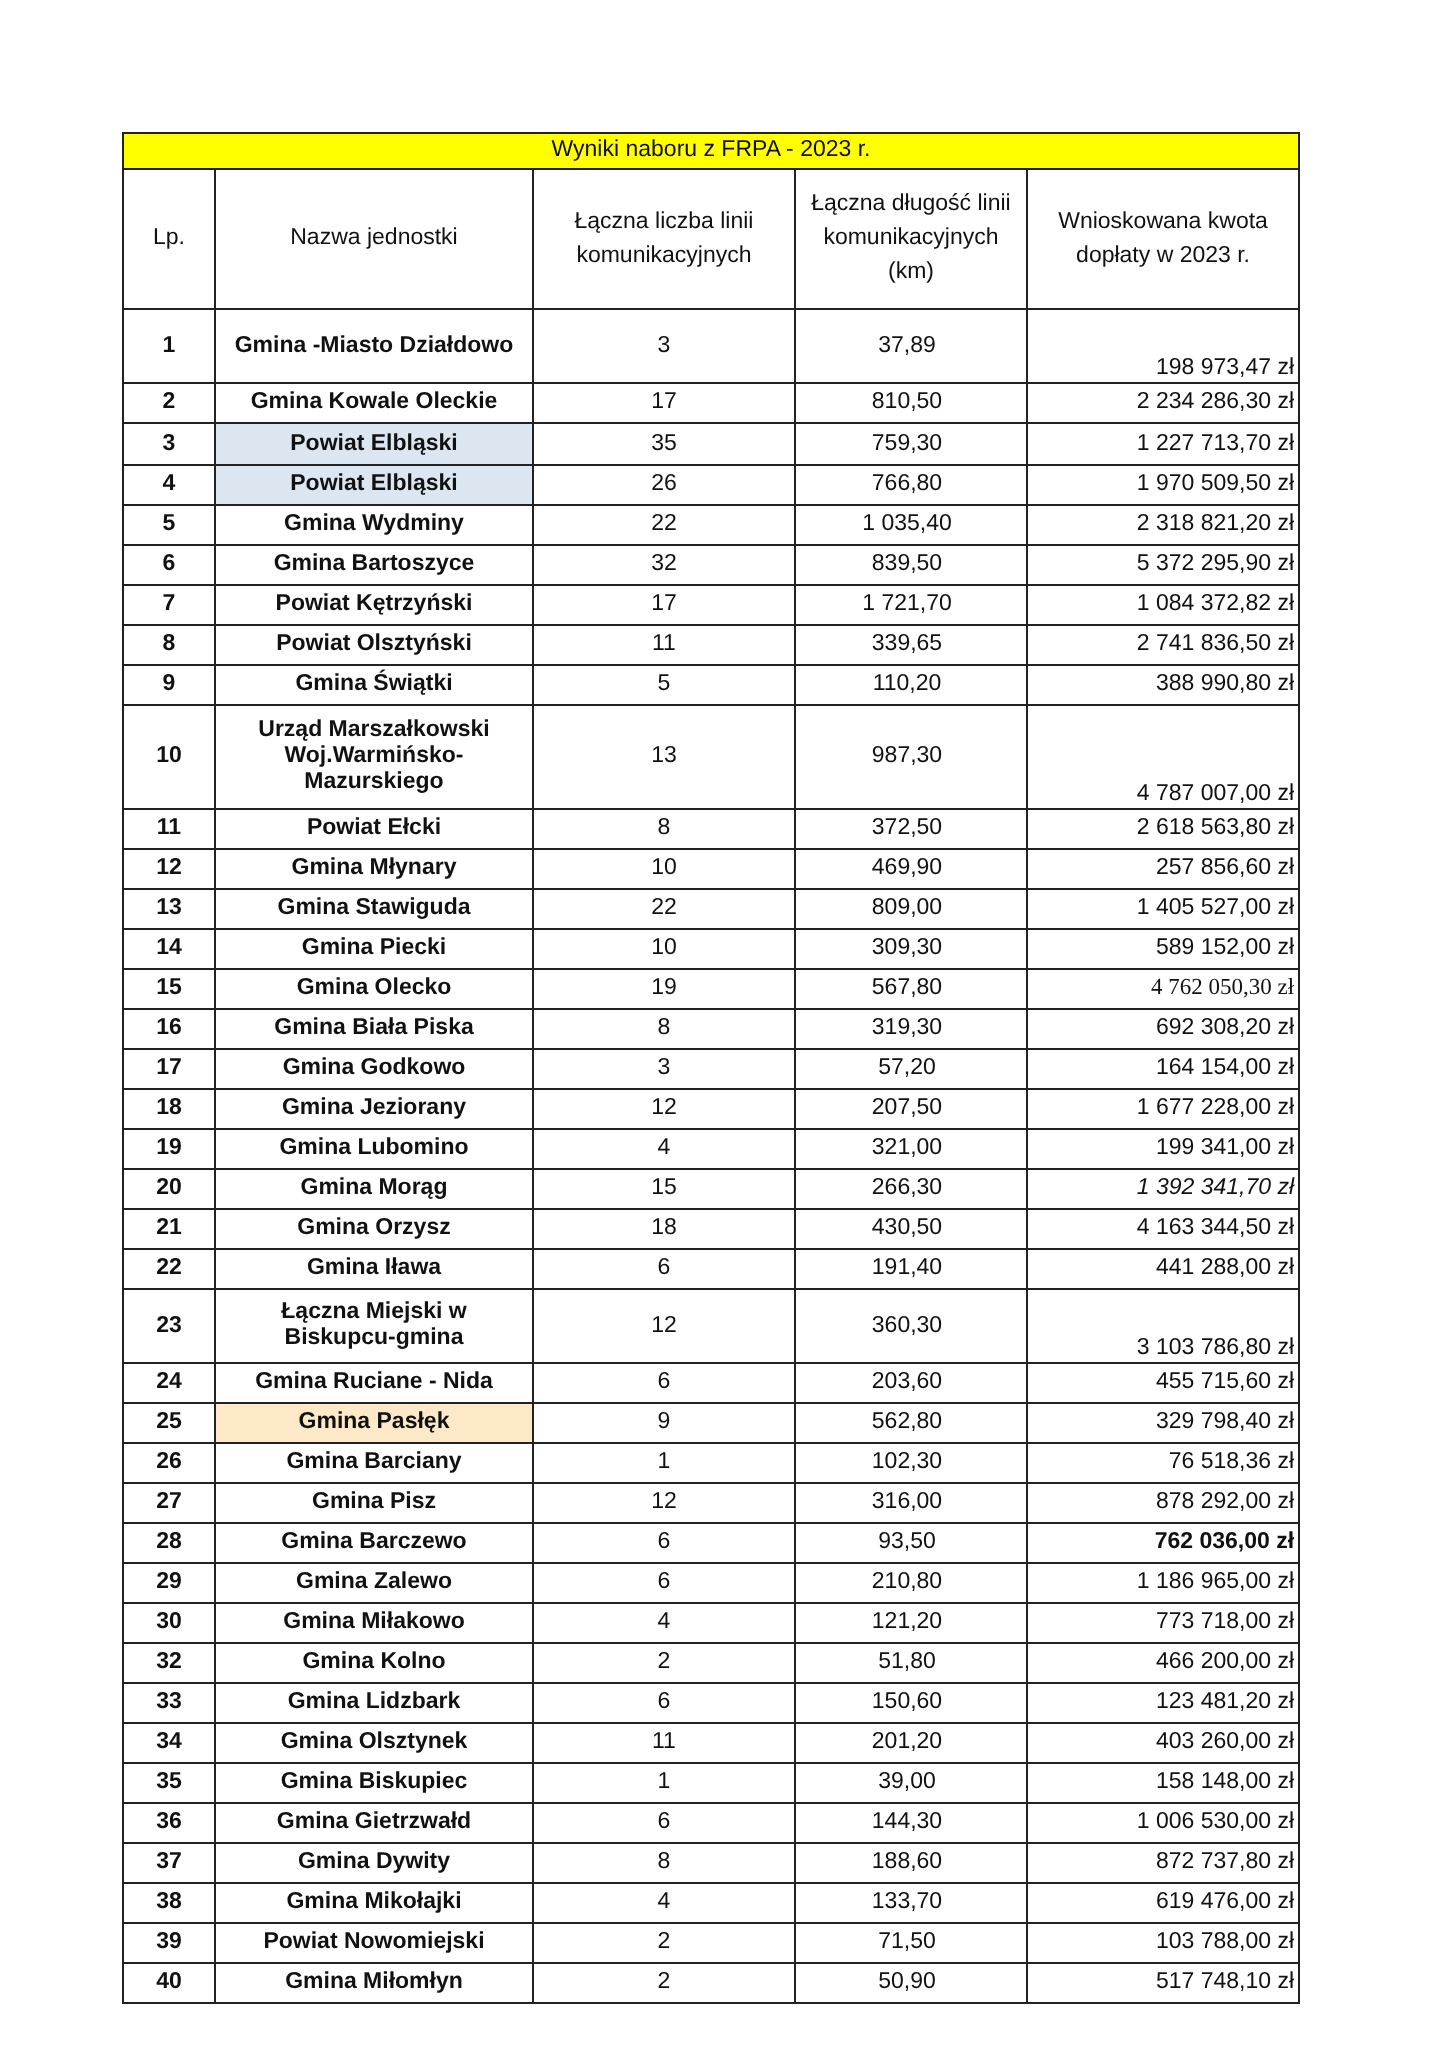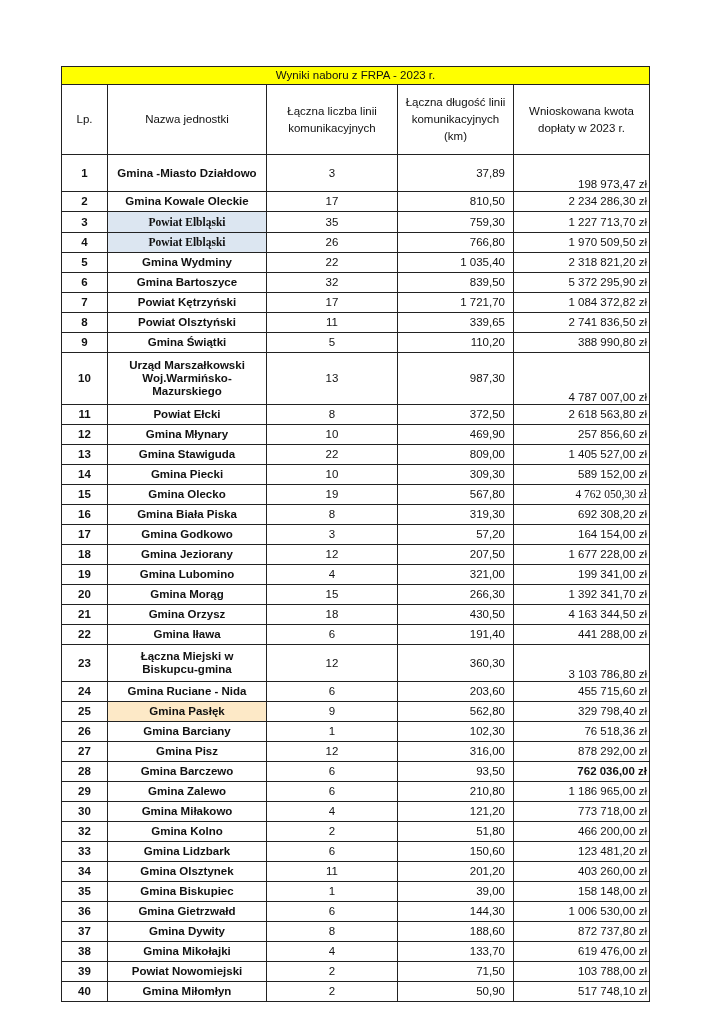--- a/index.html
+++ b/index.html
@@ -5,29 +5,29 @@
     html, body { margin: 0; padding: 0; background: #ffffff; }
     body { width: 724px; height: 1024px; position: relative; overflow: hidden; font-family: "Liberation Sans", "DejaVu Sans", sans-serif; color: #111; }
     .sheet { position: absolute; left: 61px; top: 66px; width: 588px; }
     table { border-collapse: collapse; width: 588px; table-layout: fixed; }
     td, th { border: 1.3px solid #222; padding: 0 4px; font-size: 11.5px; line-height: 13px; }
     .title-row td { background: #ffff00; text-align: center; font-weight: normal; height: 17px; font-size: 11.5px; }
     .head-row th { font-weight: normal; height: 69px; text-align: center; vertical-align: middle; font-size: 11.5px; line-height: 17px; }
     td.lp { text-align: center; font-weight: bold; }
     td.name { text-align: center; font-weight: bold; }
     td.lines { text-align: center; }
-    td.km { text-align: right; padding-right: 8px; margin-top: 48px; }
+    td.km { text-align: center; padding-right: 8px; margin-top: 48px; }
     td.amount { text-align: right; padding-right: 2px; vertical-align: bottom; }
     td.km.tall { vertical-align: middle; }
     tr.r { height: 20px; }
     tr.r td { height: 18px; }
     tr.h2 td { height: 36px; }
     tr.h3 td { height: 51px; }
     tr.hb td { height: 20px; }
-    .hl-blue { background: #dce6f1; font-family: Liberation Serif, serif; }
+    .hl-blue { background: #dce6f1; }
     .hl-tan { background: #fde9c7; }
   </style>
 </head>
 <body>
 
 <div class="sheet">
   <table>
     <colgroup>
       <col style="width:46px">
       <col style="width:159px">
@@ -179,21 +179,21 @@
           <td class="name">Gmina Lubomino</td>
           <td class="lines">4</td>
           <td class="km">321,00</td>
           <td class="amount" style="vertical-align: middle;">199 341,00 zł</td>
         </tr>
         <tr class="r">
           <td class="lp">20</td>
           <td class="name">Gmina Morąg</td>
           <td class="lines">15</td>
           <td class="km">266,30</td>
-          <td class="amount" style="vertical-align: middle;">1 392 341,70 zł</td>
+          <td class="amount" style="vertical-align: middle; font-style: italic;">1 392 341,70 zł</td>
         </tr>
         <tr class="r">
           <td class="lp">21</td>
           <td class="name">Gmina Orzysz</td>
           <td class="lines">18</td>
           <td class="km">430,50</td>
           <td class="amount" style="vertical-align: middle;">4 163 344,50 zł</td>
         </tr>
         <tr class="r">
           <td class="lp">22</td>

